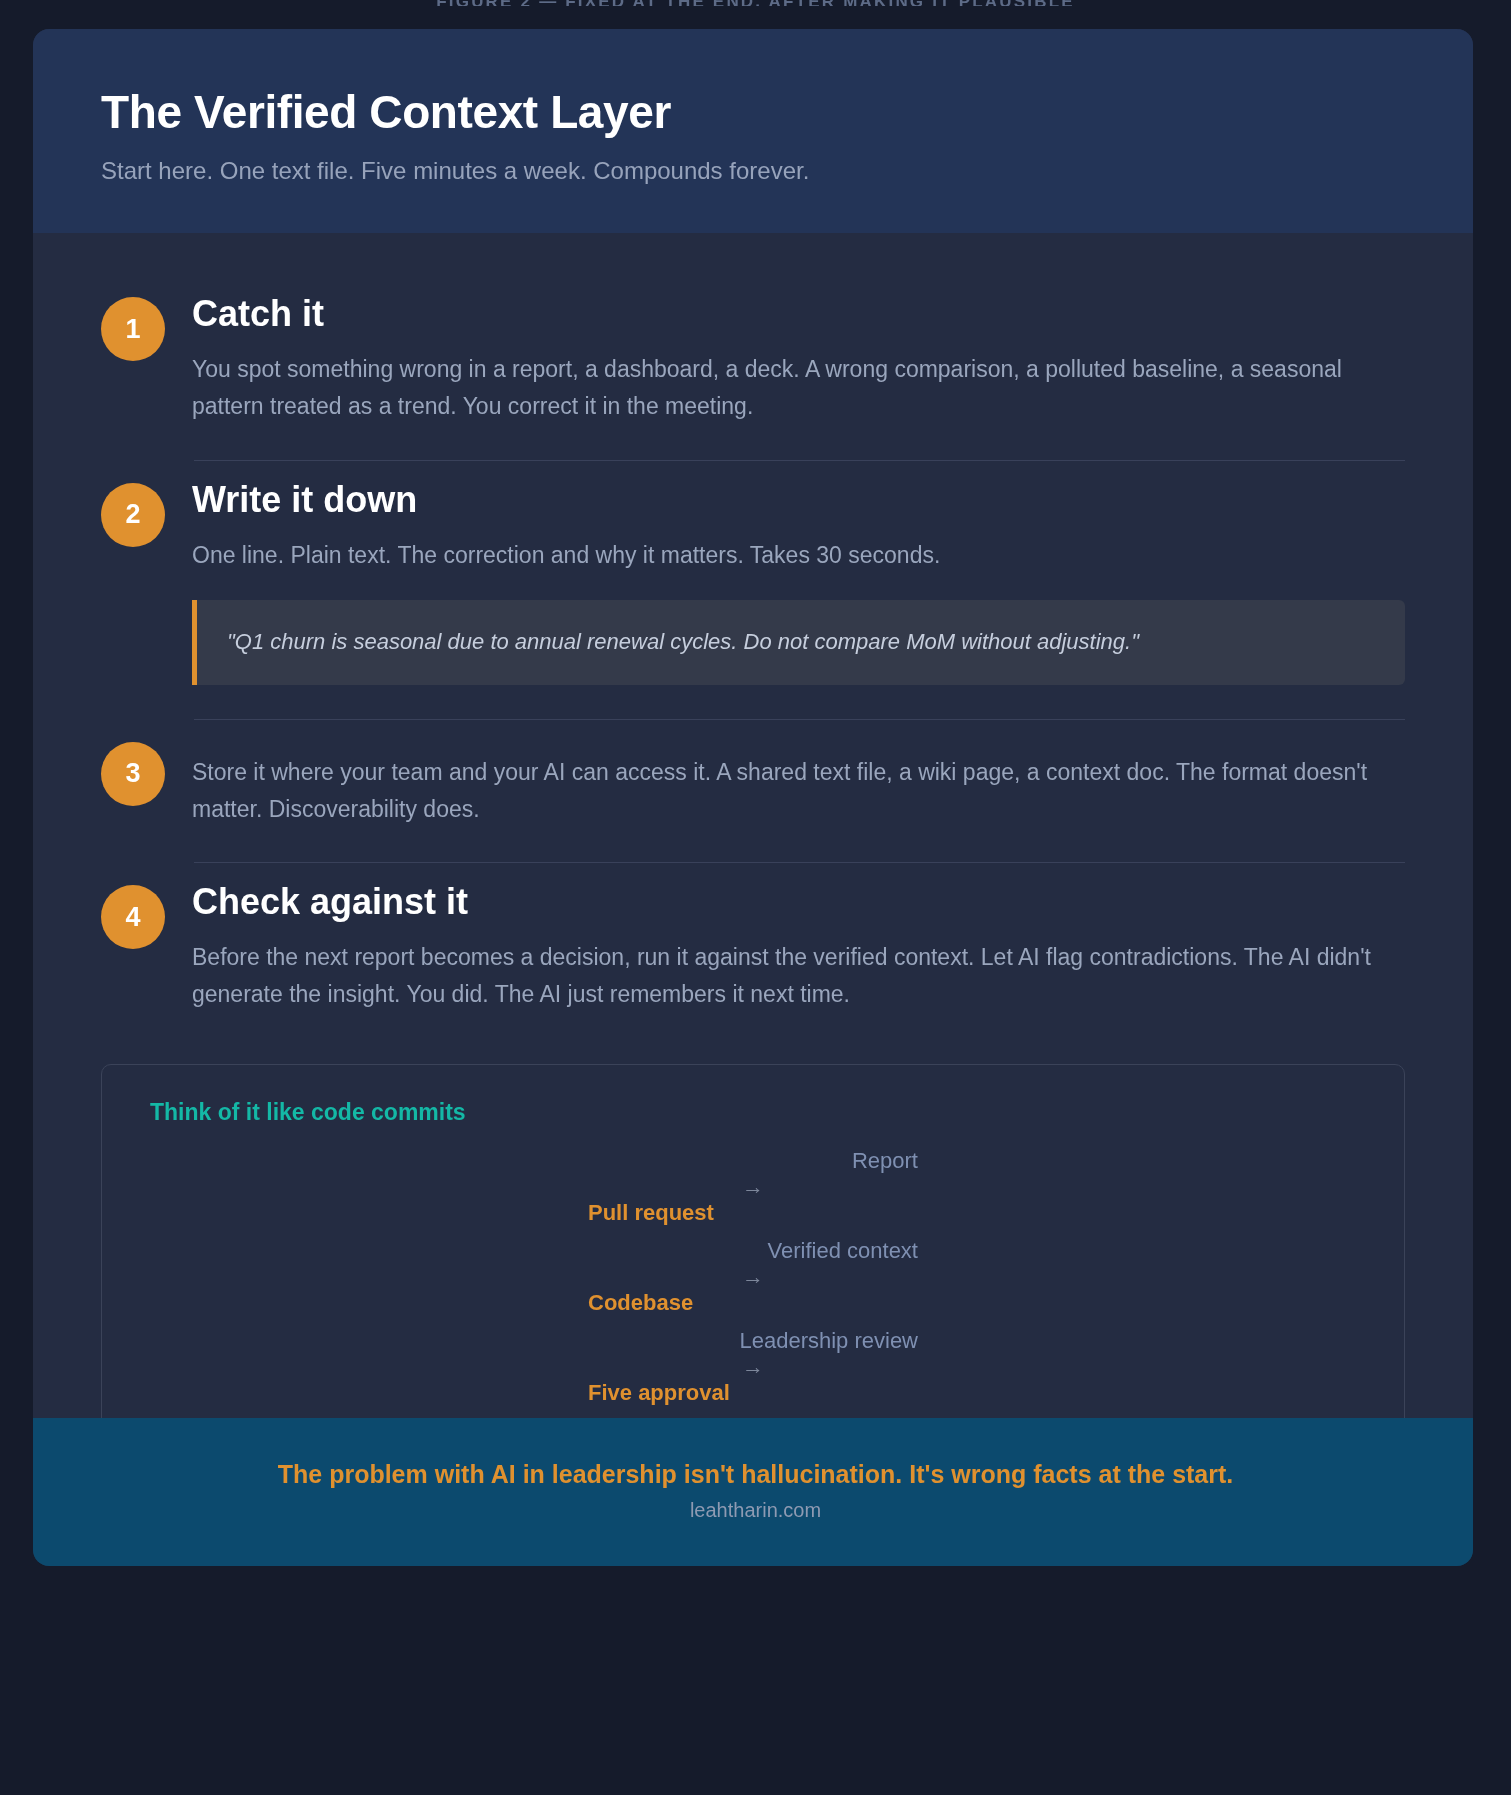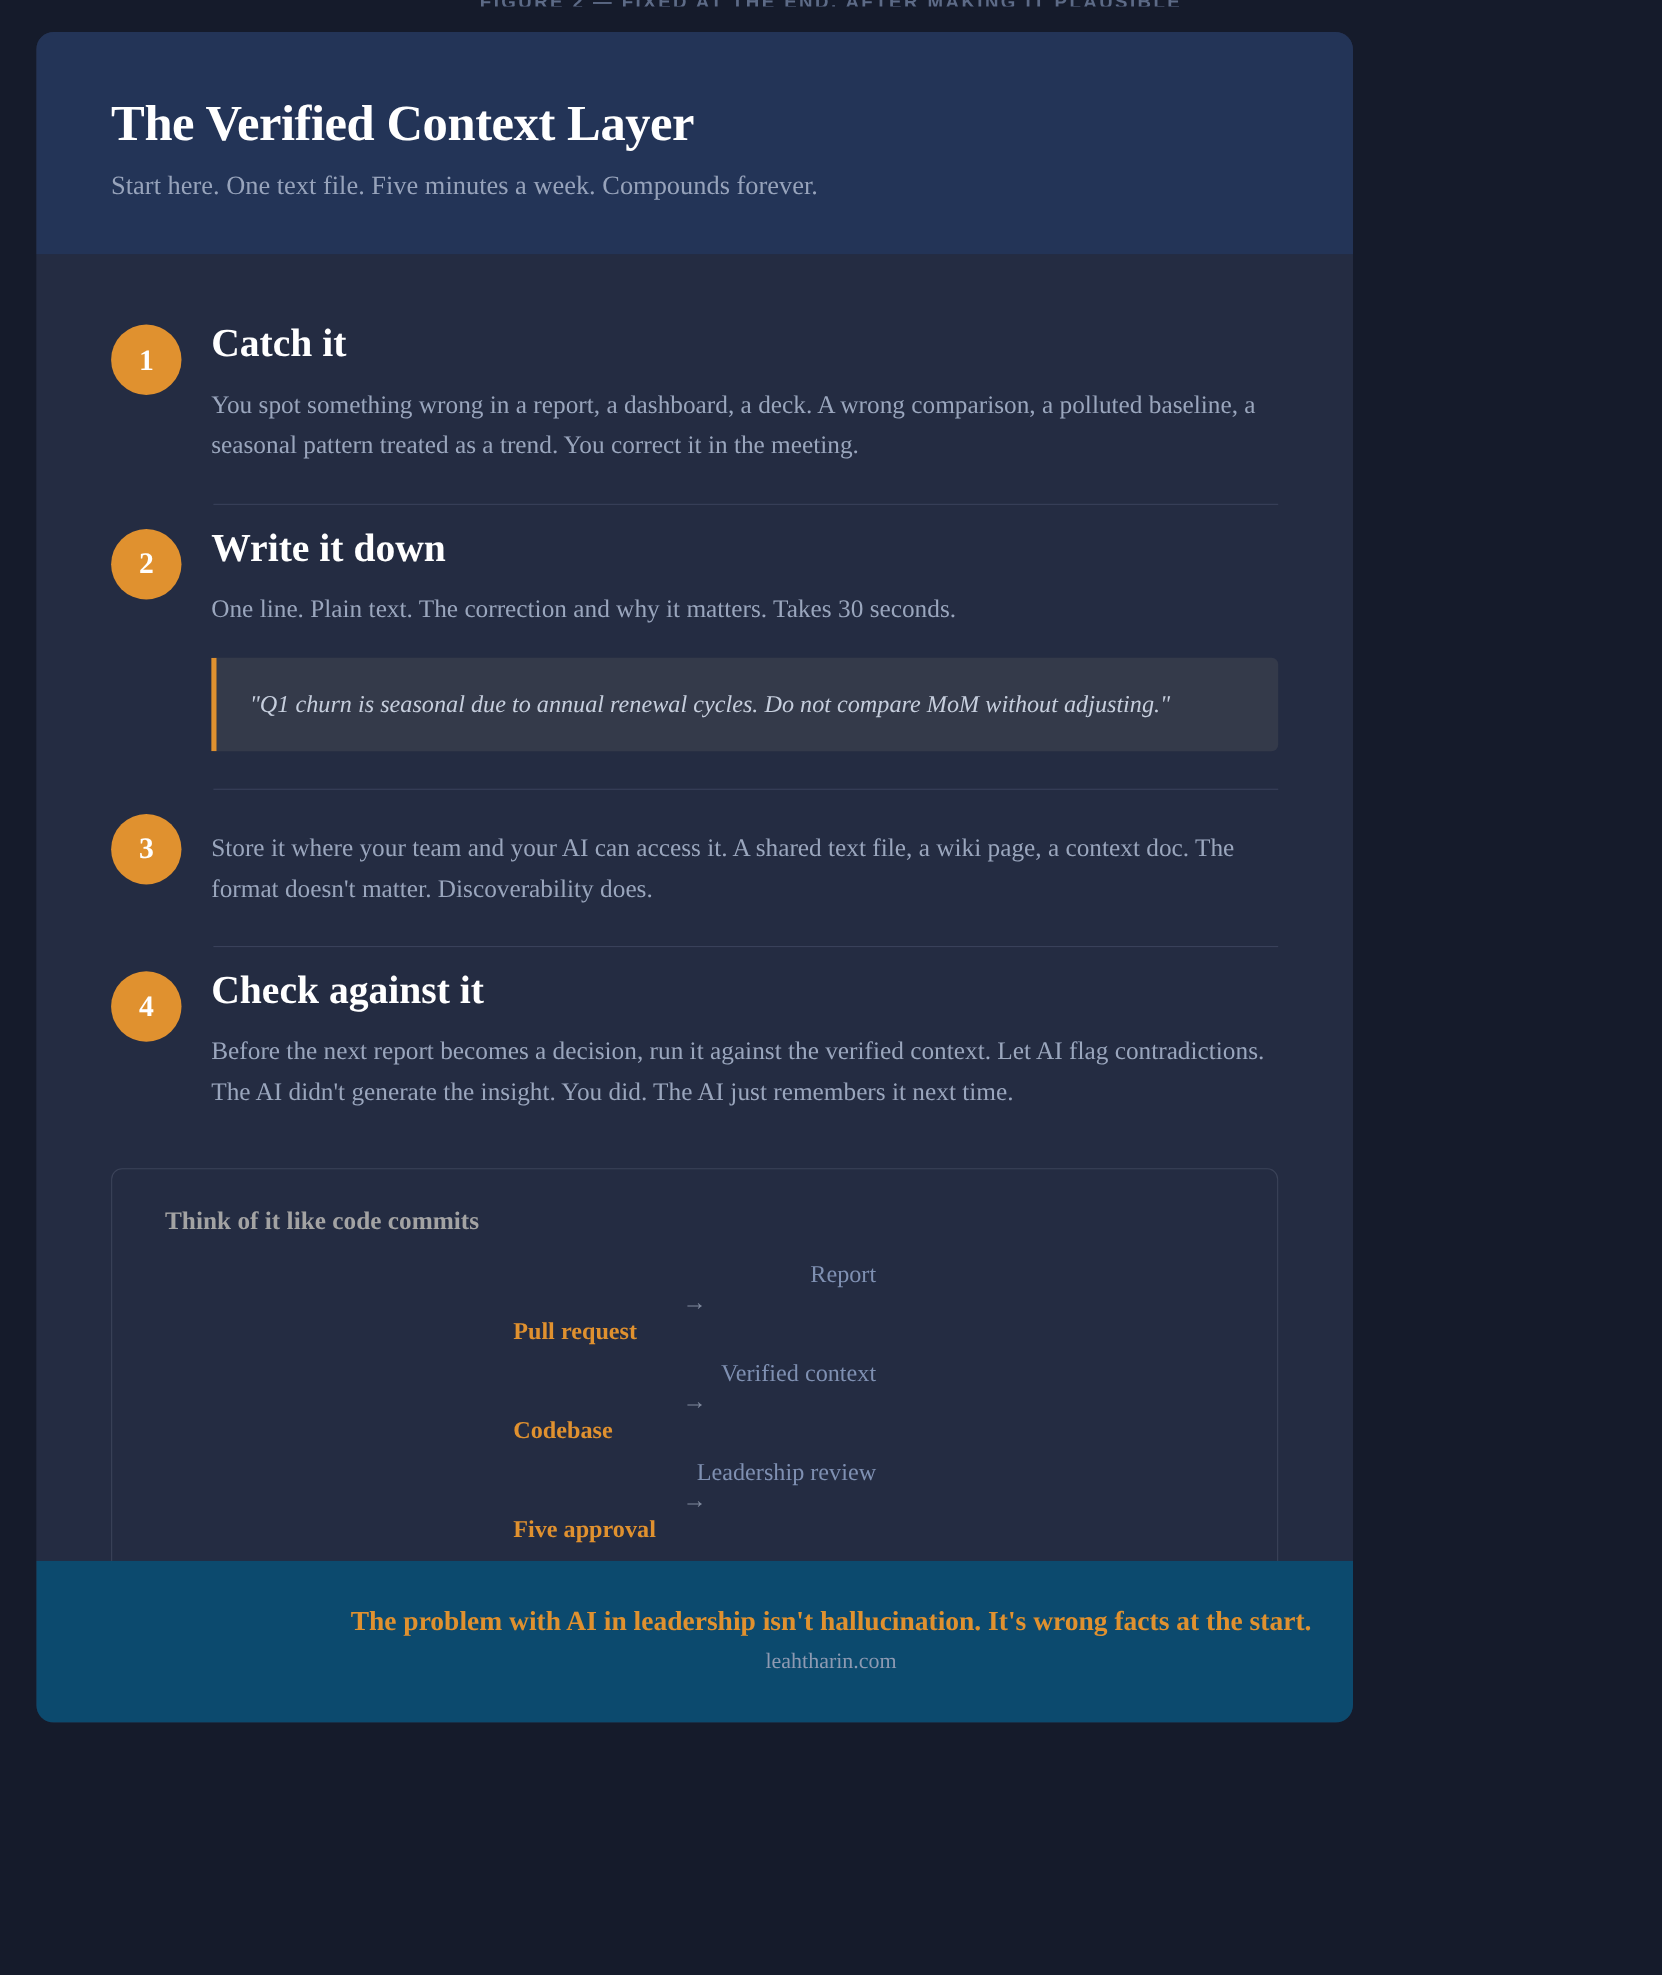--- a/index.html
+++ b/index.html
@@ -28,26 +28,25 @@
     text-transform: uppercase;
     white-space: nowrap;
     overflow: hidden;
     height: 14px;
   }
 
   .card {
     position: absolute;
     left: 33px;
     top: 29px;
-    width: 1197px;
+    width: 1440px;
     height: 1537px;
     background: #242c42;
     border-radius: 16px;
     overflow: hidden;
-    font-family: Liberation Serif, serif;
   }
 
   .card-header {
     background: #233457;
     padding: 56px 68px 48px 68px;
   }
   .card-title {
     margin: 0;
     font-size: 46px;
     font-weight: bold;
@@ -125,21 +124,21 @@
   .analogy-box {
     margin: 50px 0 0 0;
     border: 1px solid #3b4359;
     border-radius: 10px;
     padding: 34px 48px 40px 48px;
   }
   .analogy-title {
     margin: 0 0 22px 0;
     font-size: 23px;
     font-weight: bold;
-    color: #a3a3a3;
+    color: #14b8a6;
   }
   .analogy-rows {
     display: flex;
     flex-direction: column;
     gap: 12px;
   }
   .analogy-row {
     display: flex;
     align-items: center;
     justify-content: center;

